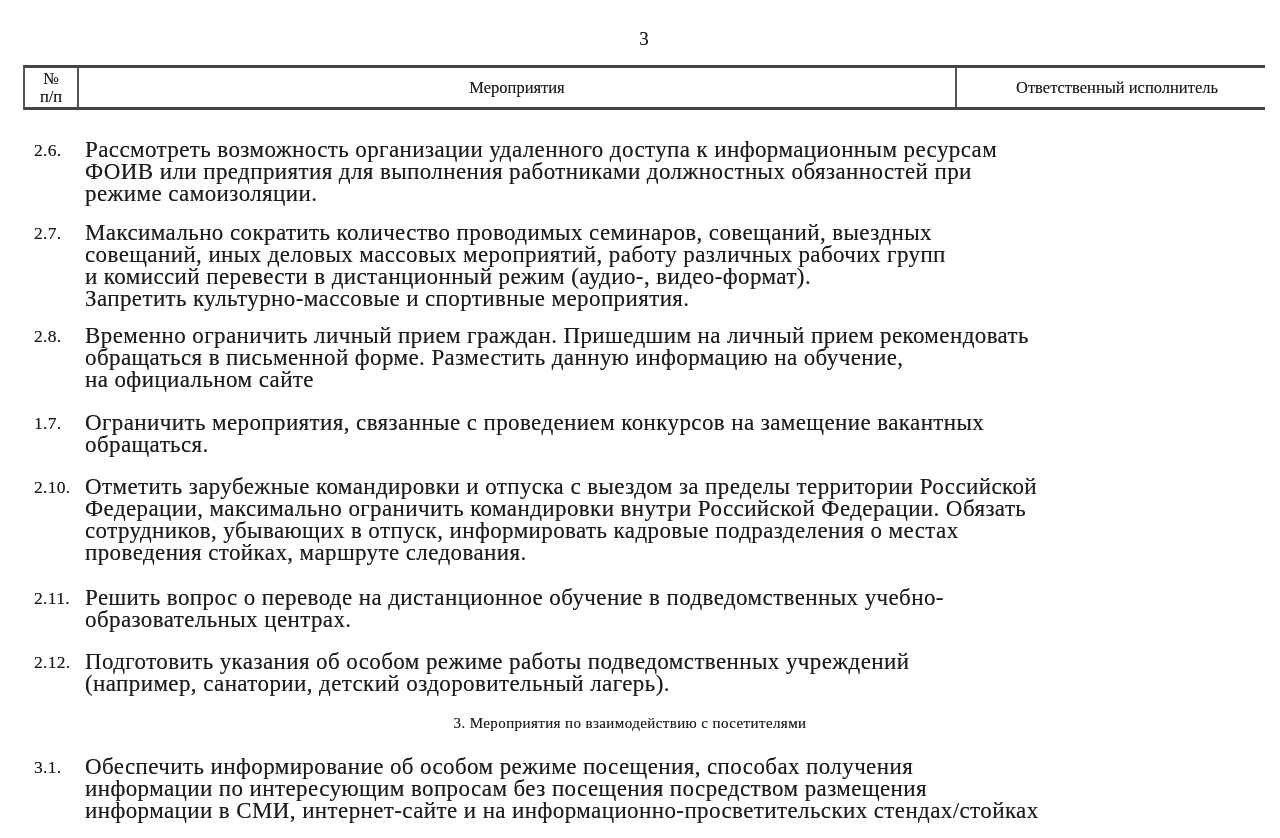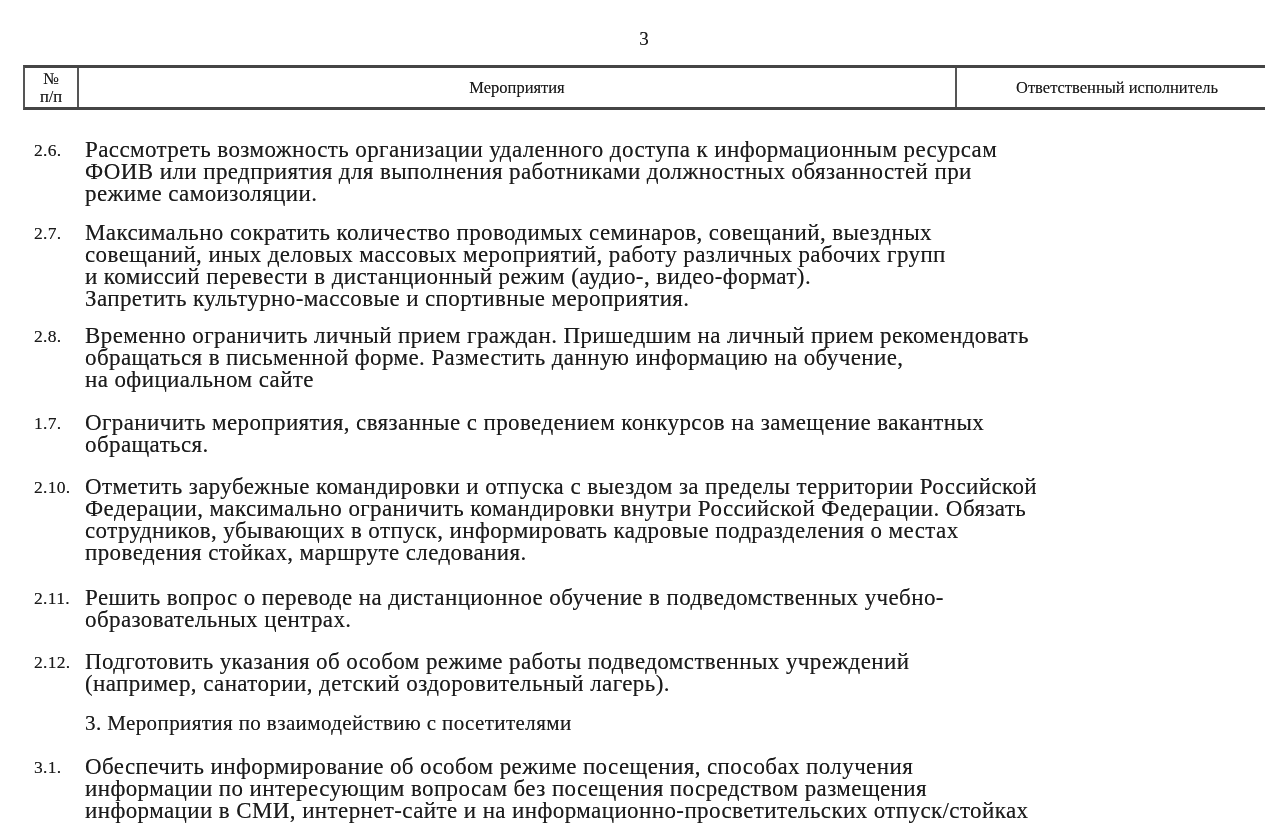--- a/index.html
+++ b/index.html
@@ -34,22 +34,22 @@
   .item{position:absolute;left:0;width:1280px;}
   .item .num{
     position:absolute;left:34px;top:0;
     font-size:17.5px;line-height:22px;letter-spacing:0.3px;
   }
   .item .txt{position:absolute;left:85px;top:0;}
   .line{
     font-size:23px;line-height:22px;white-space:nowrap;letter-spacing:0.4px;
   }
   .section-heading{
-    position:absolute;left:85px;width:1090px;text-align:left;
-    font-size:21px;line-height:22px;letter-spacing:0.4px;
+    position:absolute;left:85px;width:1090px;text-align:center;
+    font-size:15px;line-height:22px;letter-spacing:0.4px;
   }
 </style>
 </head>
 <body>
 
 <div class="page-number ink">3</div>
 
 <div class="doc-table">
   <div class="cell cell-num ink">
     <span>№</span>
@@ -118,16 +118,16 @@
         <div class="line ink">Подготовить указания об особом режиме работы подведомственных учреждений</div>
         <div class="line ink">(например, санатории, детский оздоровительный лагерь).</div>
       </div>
     </div>
     <div class="section-heading ink" style="top: 712px;">3. Мероприятия по взаимодействию с посетителями</div>
     <div class="item" style="top: 756px;">
       <span class="num ink">3.1.</span>
       <div class="txt">
         <div class="line ink">Обеспечить информирование об особом режиме посещения, способах получения</div>
         <div class="line ink">информации по интересующим вопросам без посещения посредством размещения</div>
-        <div class="line ink">информации в СМИ, интернет-сайте и на информационно-просветительских отпуск/стойках</div>
+        <div class="line ink">информации в СМИ, интернет-сайте и на информационно-просветительских стендах/стойках</div>
       </div>
     </div>
   </div>
 
 </body></html>

